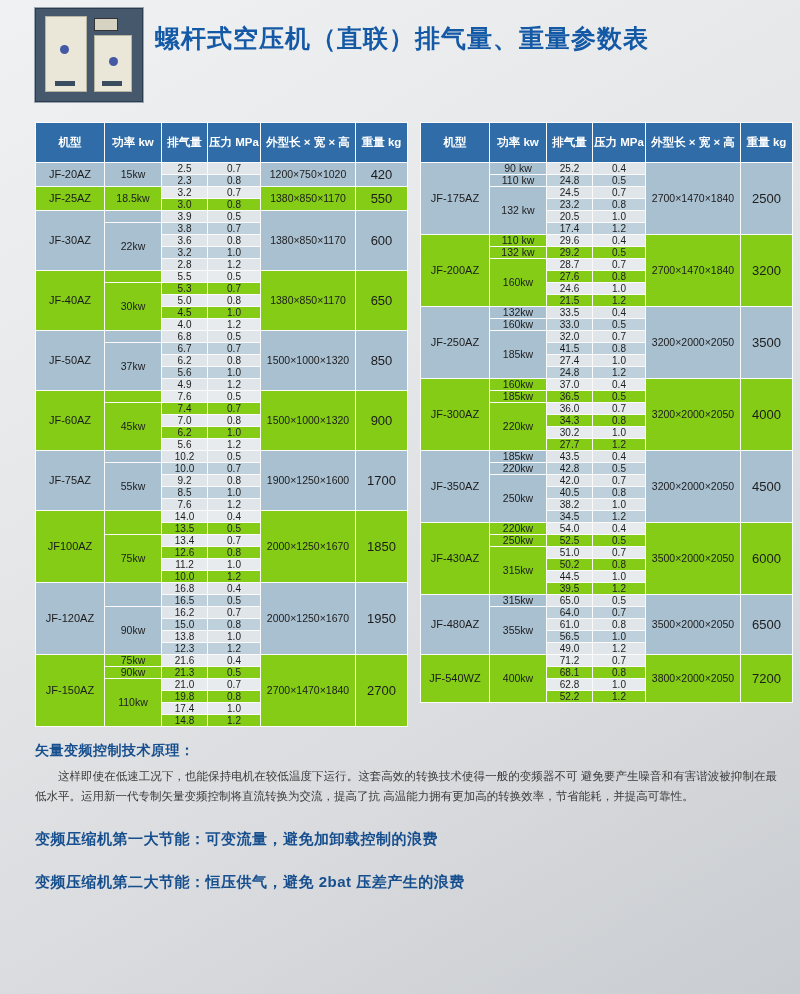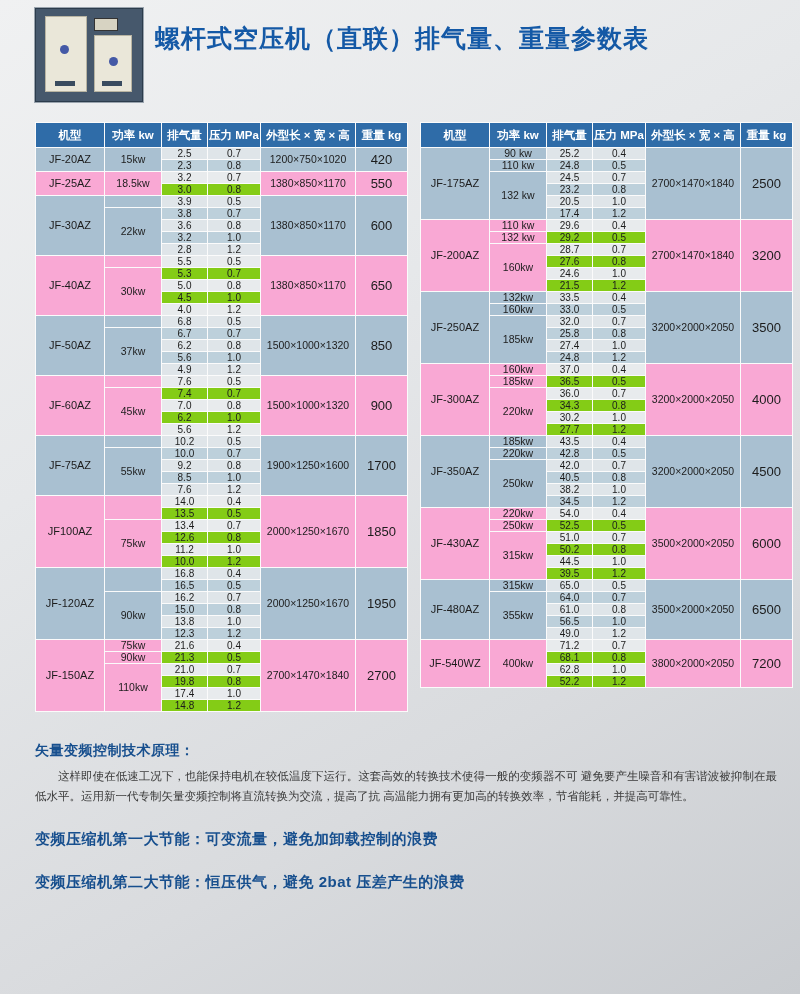--- a/index.html
+++ b/index.html
@@ -29,30 +29,30 @@
   
   .spec-table{
     position:absolute;top:122px;
     border-collapse:separate;border-spacing:1px;
     background:#fbfbfb;table-layout:fixed;
   }
   .spec-table.left{left:35px;width:366px;}
   .spec-table.right{left:420px;width:366px;}
   .spec-table th{
     background:#2f6ca8;color:#fff;font-weight:bold;font-size:11.5px;
-    height:24px;padding:0 1px;text-align:center;white-space:nowrap;overflow:hidden;
+    height:39px;padding:0 1px;text-align:center;white-space:nowrap;overflow:hidden;
   }
   .spec-table td{
     height:11px;line-height:11px;padding:0;text-align:center;
     font-size:10px;color:#1c1c1c;vertical-align:middle;
     white-space:nowrap;overflow:hidden;
   }
   
   tr.dk td.model,tr.dk td.power,tr.dk td.dims,tr.dk td.weight{background:#a9c0d1;}
-  tr.lt td.model,tr.lt td.power,tr.lt td.dims,tr.lt td.weight{background:#f9a8d4;}
+  tr.lt td.model,tr.lt td.power,tr.lt td.dims,tr.lt td.weight{background:#84cc16;}
   tr.dk td.st0{background:#dfe5e9;}
   tr.dk td.st1{background:#bdd0db;}
   tr.lt td.st0{background:#e8ebed;}
   tr.lt td.st1{background:#84cc16;}
   td.model{font-size:11px;}
   td.power{font-size:10.5px;}
   td.dims{font-size:10.5px;}
   td.weight{font-size:13px;}
   
   .sections{position:absolute;left:35px;top:742px;width:742px;}
@@ -432,21 +432,21 @@
         <td class="power">160kw</td>
         <td class="flow st1">33.0</td>
         <td class="press st1">0.5</td>
       </tr>
       <tr class="dk">
         <td class="power" rowspan="4">185kw</td>
         <td class="flow st0">32.0</td>
         <td class="press st0">0.7</td>
       </tr>
       <tr class="dk">
-        <td class="flow st1">25.8</td>
+        <td class="flow st1">41.5</td>
         <td class="press st1">0.8</td>
       </tr>
       <tr class="dk">
         <td class="flow st0">27.4</td>
         <td class="press st0">1.0</td>
       </tr>
       <tr class="dk">
         <td class="flow st1">24.8</td>
         <td class="press st1">1.2</td>
       </tr>

